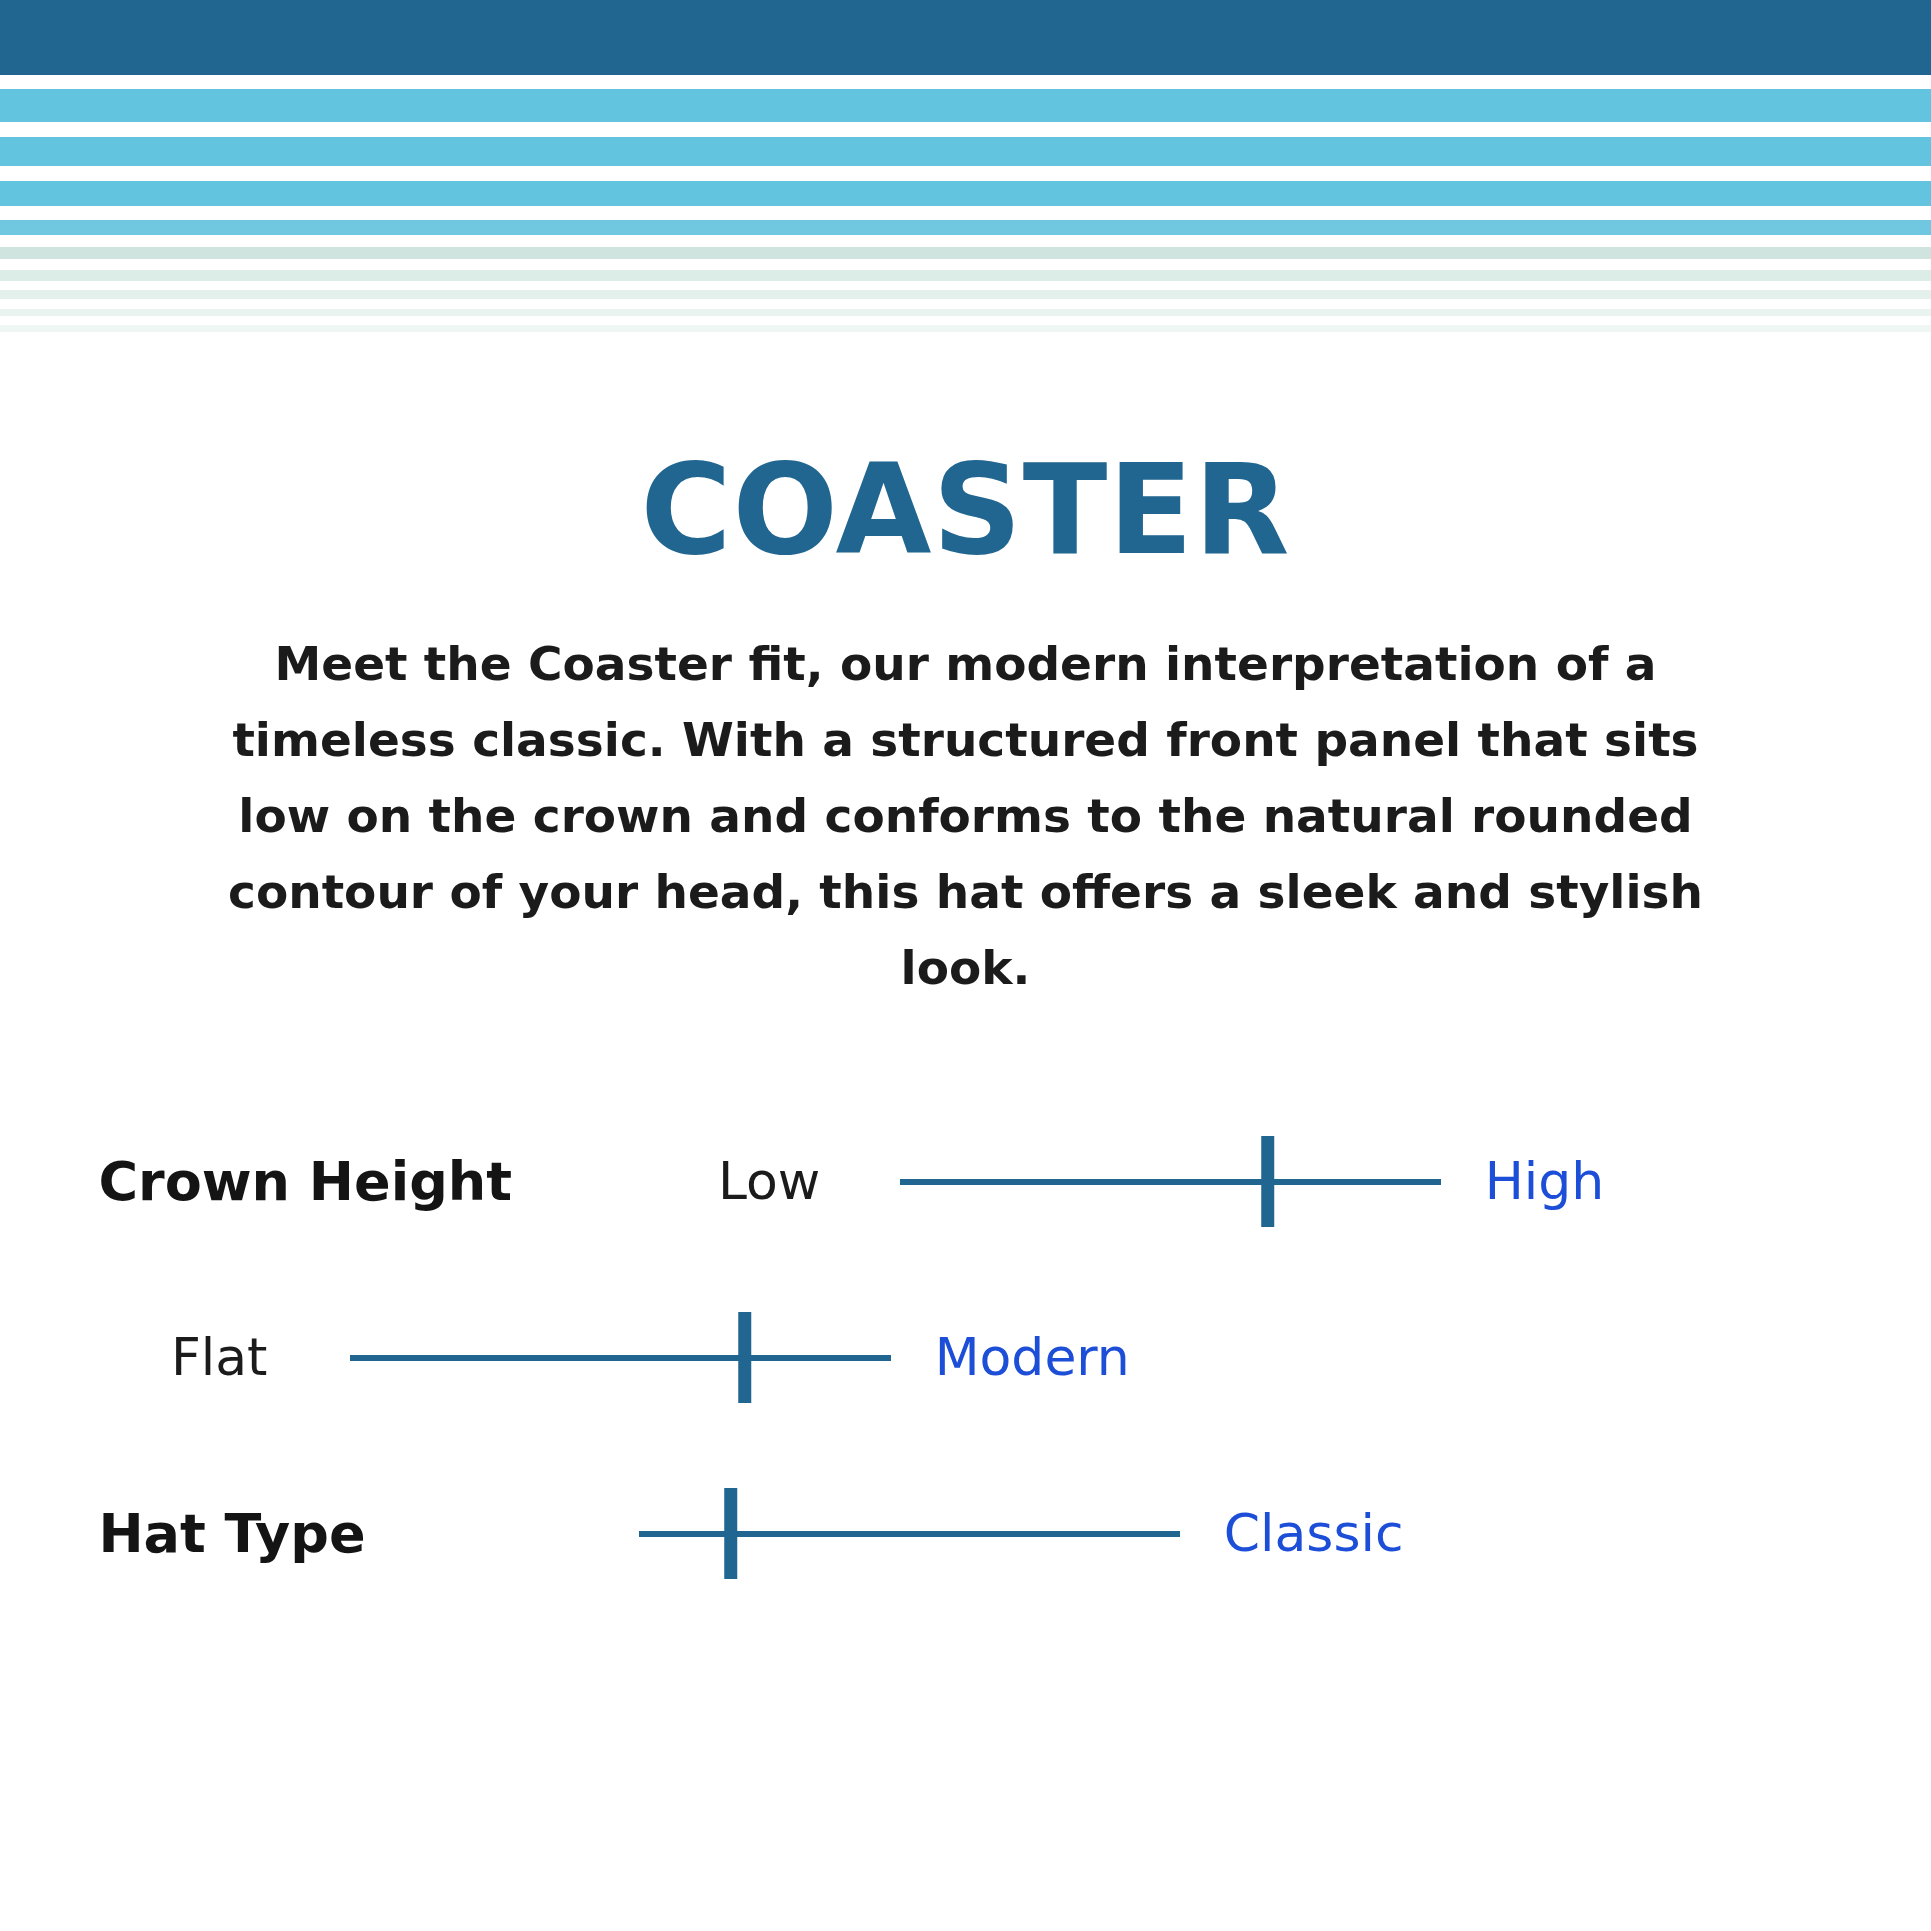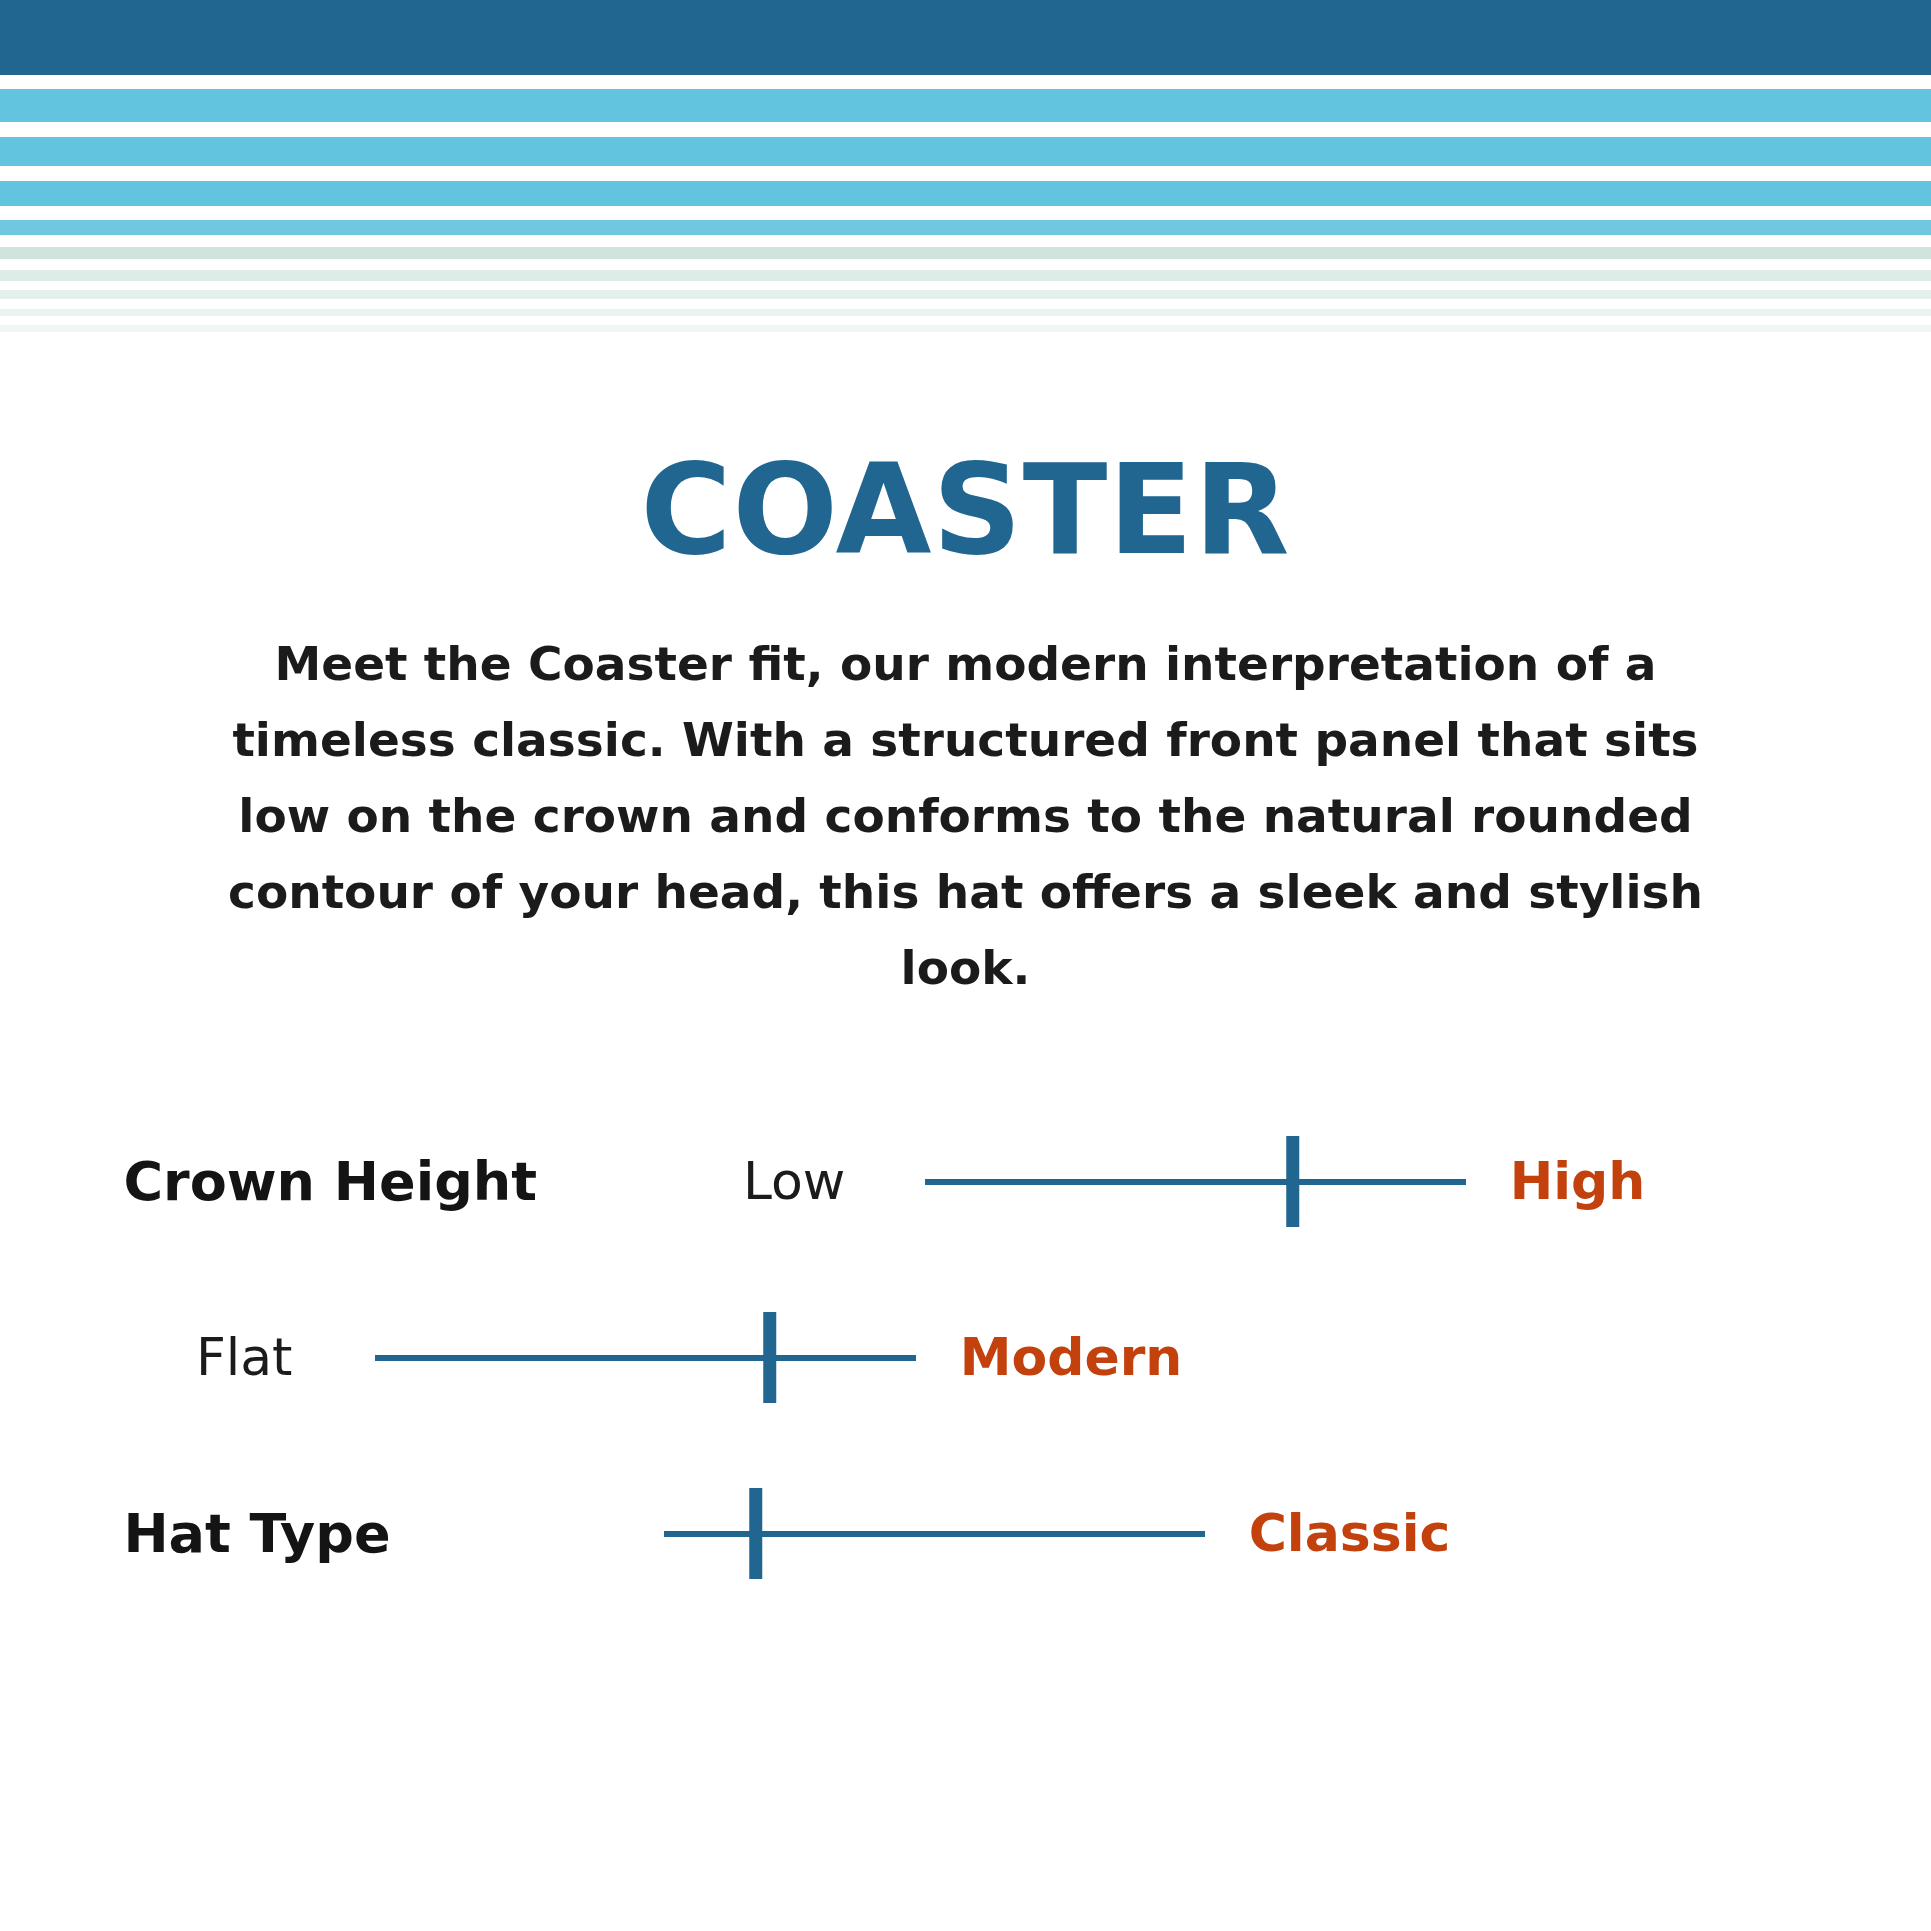--- a/index.html
+++ b/index.html
@@ -19,21 +19,21 @@
   .stripe-band {
     width: 100%;
     position: relative;
   }
   .stripe {
     width: 100%;
   }
 
   
   .content {
-    padding: 0 104px;
+    padding: 0 79px;
     text-align: center;
   }
 
   .title {
     color: #216690;
     font-weight: 800;
     font-size: 124px;
     letter-spacing: 1px;
     line-height: 1.0;
     margin-top: 116px;
@@ -106,22 +106,22 @@
     width: 13.5px;
     height: 91px;
     margin-top: -45px;
     background: #216690;
     transform: translateX(-50%);
   }
   .spec-right {
     padding-left: 44px;
     text-align: left;
     font-size: 52px;
-    color: #c2410c;
-    font-weight: 700;
+    color: #1d4ed8;
+    font-weight: 400;
   }
 </style>
 </head>
 <body>
 
 <div class="stripe-band">
   <div class="stripe" style="height:75px;background:#216690;"></div>
   <div class="stripe" style="height:13.5px;background:#ffffff;"></div>
   <div class="stripe" style="height:33px;background:#62C4DF;"></div>
   <div class="stripe" style="height:15.4px;background:#ffffff;"></div>

